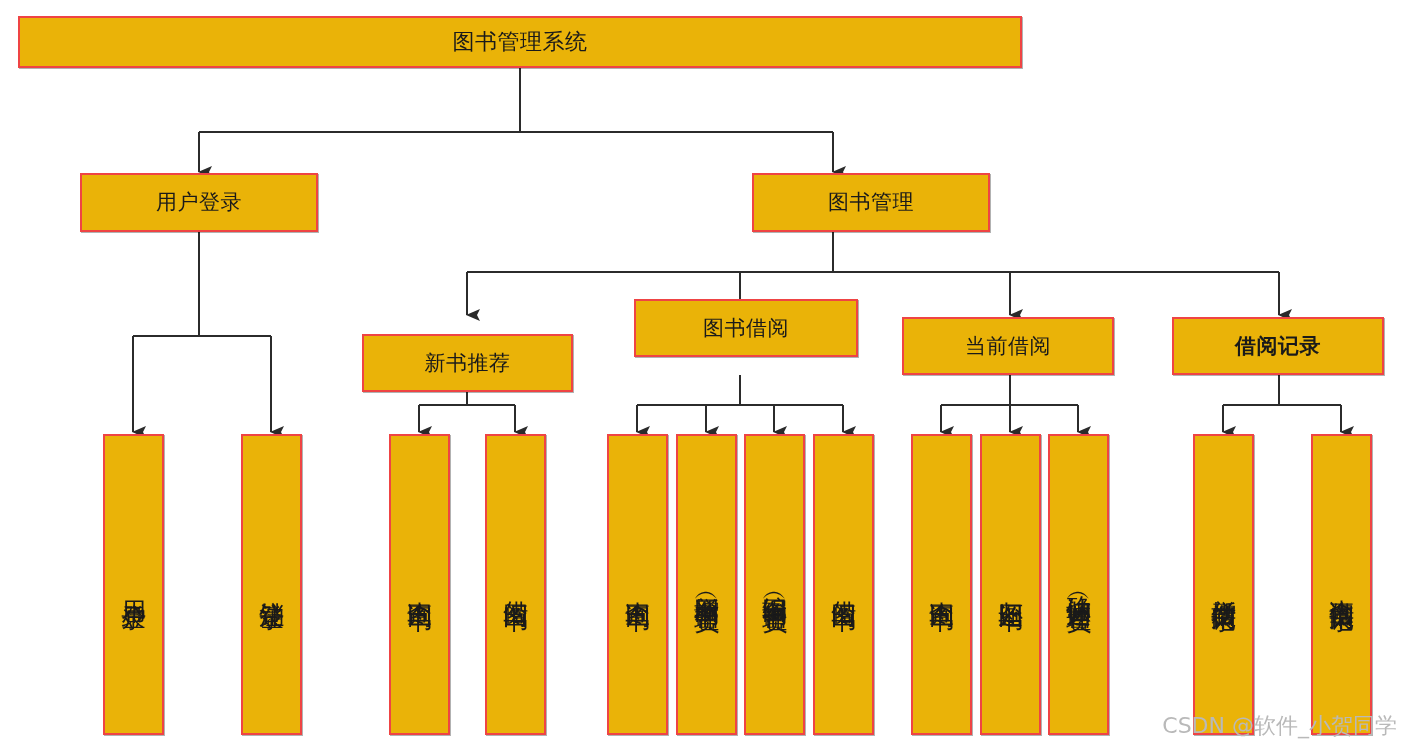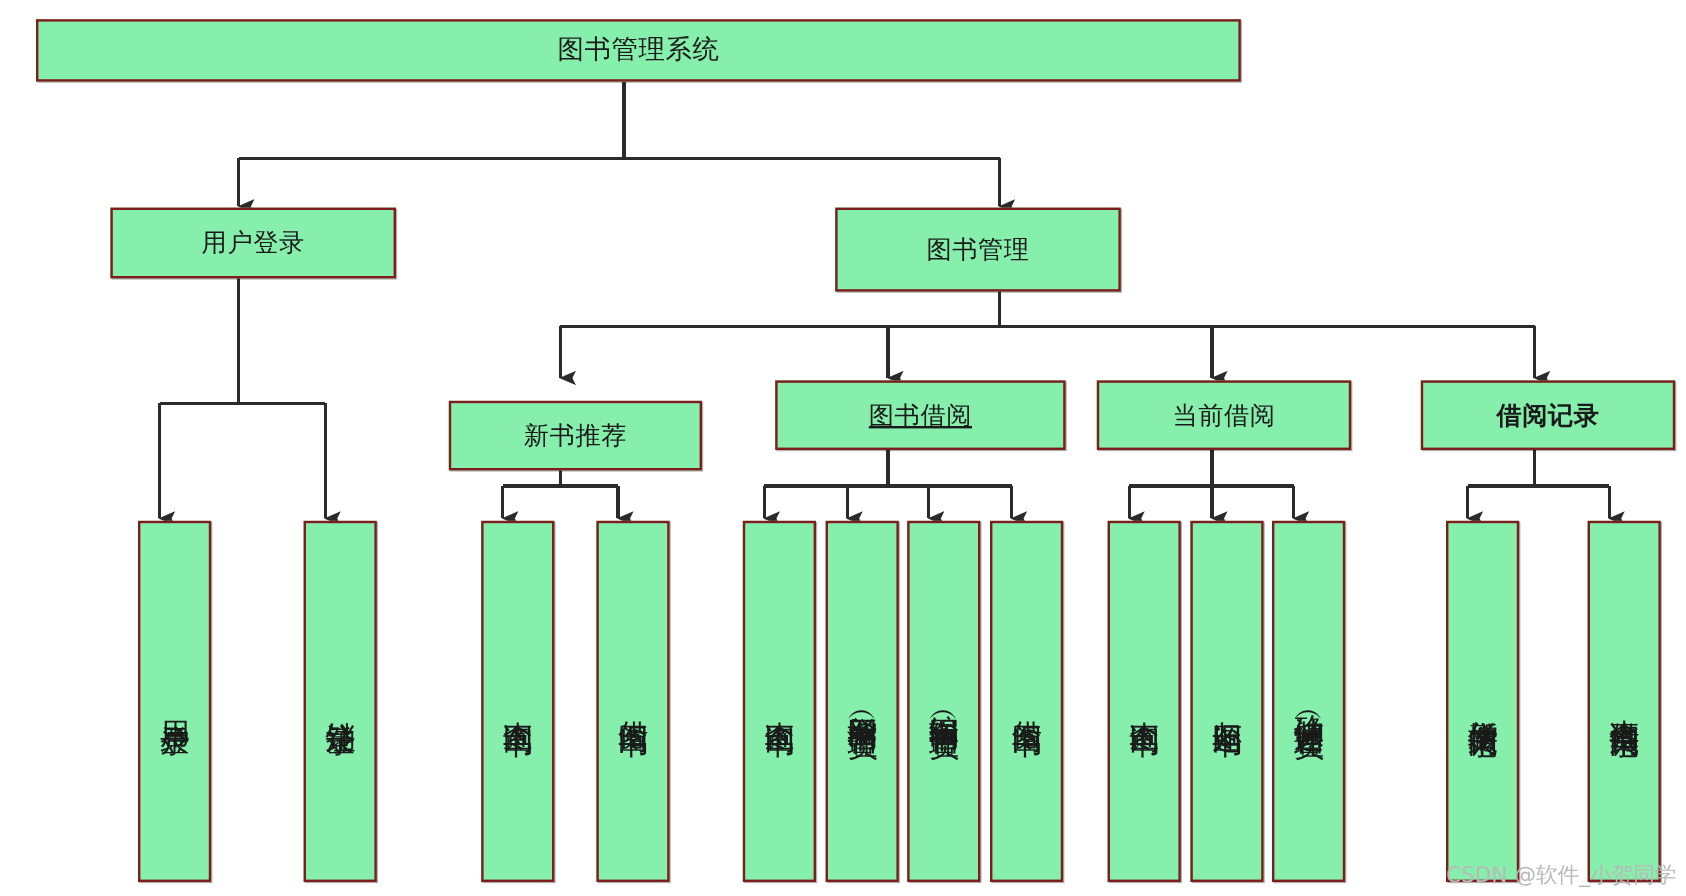--- a/index.html
+++ b/index.html
@@ -20,29 +20,28 @@
   #edges {
     position: absolute;
     left: 0;
     top: 0;
     width: 1405px;
     height: 747px;
   }
   .node {
     position: absolute;
     box-sizing: border-box;
-    border: 2px solid #7f1d1d;
-    background: #86efac;
+    border: 2px solid #ef4444;
+    background: #eab308;
     display: flex;
     align-items: center;
     justify-content: center;
     color: #1a1a1a;
     z-index: 2;
     box-shadow: 1px 1px 0 rgba(0,0,0,0.30);
-    margin-left: 12px;
   }
   .node .label {
     line-height: 1.18;
     text-align: center;
     letter-spacing: 0.5px;
   }
   
   .node.horiz .label {
     font-size: 21px;
     white-space: nowrap;
@@ -60,21 +59,21 @@
     text-orientation: upright;
     font-size: 25px;
     line-height: 1.02;
     letter-spacing: 2px;
     max-height: 268px;
   }
   .watermark {
     position: absolute;
     right: 8px;
     bottom: 6px;
-    font-size: 18px;
+    font-size: 22px;
     color: #b9b9b9;
     white-space: nowrap;
     z-index: 5;
     font-family: "DejaVu Sans", "Liberation Sans", sans-serif;
   }
 </style>
 </head>
 <body>
 
 <div id="canvas">
@@ -133,29 +132,29 @@
   </svg>
 
   <div class="node horiz root" style="left:18px; top:16px; width:1004px; height:52px;">
     <span class="label">图书管理系统</span>
   </div>
 
   <div class="node horiz" style="left:80px; top:173px; width:238px; height:59px;">
     <span class="label">用户登录</span>
   </div>
 
-  <div class="node horiz" style="left:684px; top:173px; width:238px; height:70px;">
+  <div class="node horiz" style="left:752px; top:173px; width:238px; height:59px;">
     <span class="label">图书管理</span>
   </div>
 
   <div class="node horiz" style="left:362px; top:334px; width:211px; height:58px;">
     <span class="label">新书推荐</span>
   </div>
 
-  <div class="node horiz" style="left:634px; top:317px; width:242px; height:58px;text-decoration:underline;">
+  <div class="node horiz" style="left:634px; top:299px; width:224px; height:58px;">
     <span class="label">图书借阅</span>
   </div>
 
   <div class="node horiz" style="left:902px; top:317px; width:212px; height:58px;">
     <span class="label">当前借阅</span>
   </div>
 
   <div class="node horiz" style="left:1172px; top:317px; width:212px; height:58px;font-weight:bold;">
     <span class="label">借阅记录</span>
   </div>

